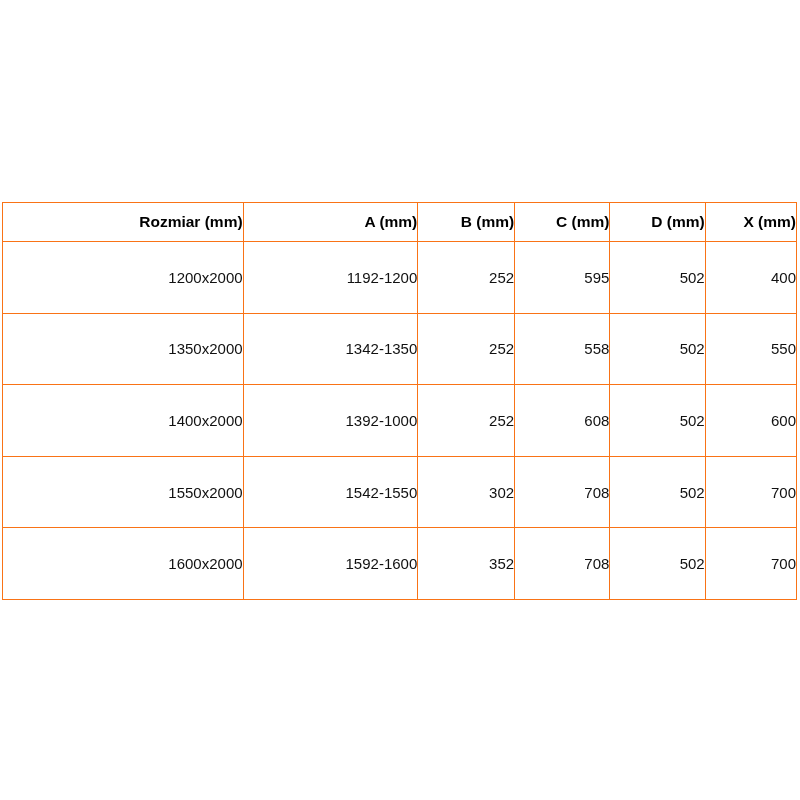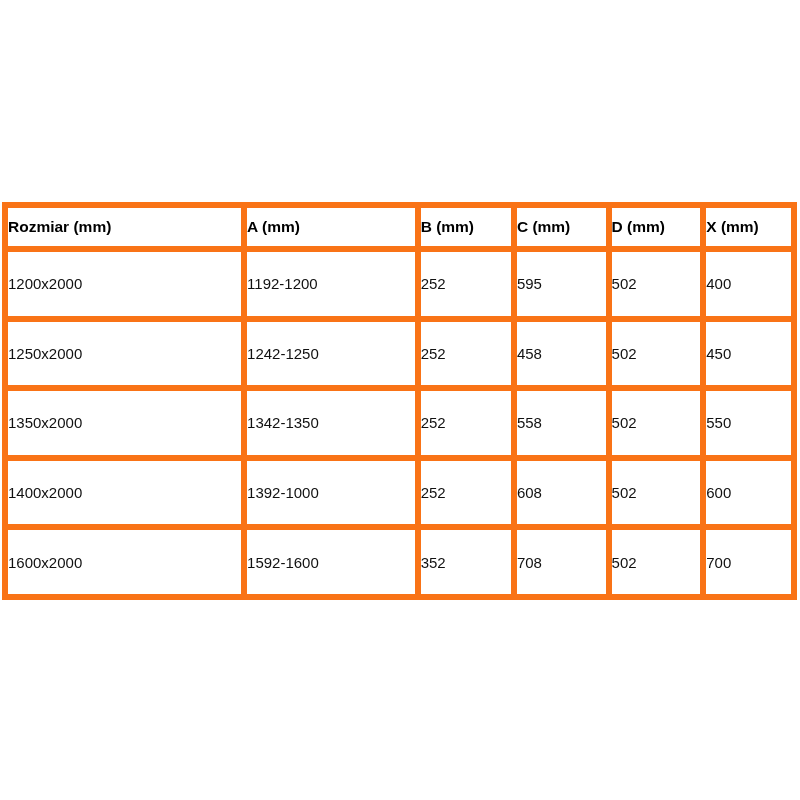--- a/index.html
+++ b/index.html
@@ -26,22 +26,22 @@
   }
   table.spec-table {
     border-collapse: collapse;
     table-layout: fixed;
     width: 795px;
     height: 398px;
     background: #ffffff;
   }
   table.spec-table th,
   table.spec-table td {
-    border: 6px solid #f97316;
-    text-align: left;
+    border: 1px solid #f97316;
+    text-align: right;
     vertical-align: middle;
     padding: 0;
     overflow: hidden;
     white-space: nowrap;
   }
   table.spec-table th {
     font-weight: bold;
     font-size: 15.5px;
     color: #000000;
     height: 38px;
@@ -87,44 +87,44 @@
       <tbody>
           <tr>
             <td>1200x2000</td>
             <td>1192-1200</td>
             <td>252</td>
             <td>595</td>
             <td>502</td>
             <td>400</td>
           </tr>
           <tr>
-            <td>1250x2000</td>
-            <td>1242-1250</td>
-            <td>252</td>
-            <td>458</td>
-            <td>502</td>
-            <td>450</td>
-          </tr>
-          <tr>
             <td>1350x2000</td>
             <td>1342-1350</td>
             <td>252</td>
             <td>558</td>
             <td>502</td>
             <td>550</td>
           </tr>
           <tr>
             <td>1400x2000</td>
             <td>1392-1000</td>
             <td>252</td>
             <td>608</td>
             <td>502</td>
             <td>600</td>
           </tr>
           <tr>
+            <td>1550x2000</td>
+            <td>1542-1550</td>
+            <td>302</td>
+            <td>708</td>
+            <td>502</td>
+            <td>700</td>
+          </tr>
+          <tr>
             <td>1600x2000</td>
             <td>1592-1600</td>
             <td>352</td>
             <td>708</td>
             <td>502</td>
             <td>700</td>
           </tr>
         </tbody>
     </table>
   </div>

